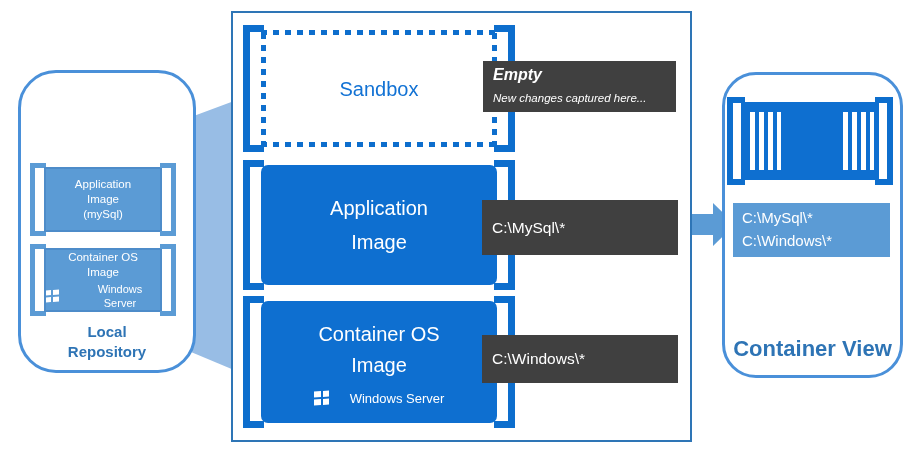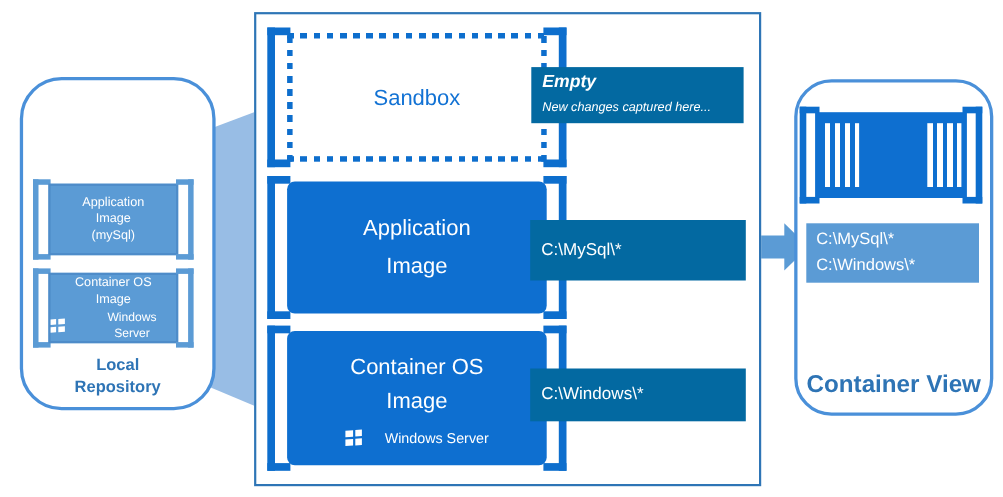--- a/index.html
+++ b/index.html
@@ -47,21 +47,21 @@
   .layer-box.solid{background:#0e6fd0;border-radius:7px;color:#fff;}
   .layer-box.dashed{background:
       repeating-linear-gradient(90deg,#0d6ecd 0 6px,transparent 6px 12px) left top/100% 5px,
       repeating-linear-gradient(90deg,#0d6ecd 0 6px,transparent 6px 12px) left bottom/100% 5px,
       repeating-linear-gradient(0deg,#0d6ecd 0 6px,transparent 6px 12px) left top/5px 100%,
       repeating-linear-gradient(0deg,#0d6ecd 0 6px,transparent 6px 12px) right top/5px 100%;
       background-repeat:no-repeat;color:#1272d4;}
   .layer-label{font-size:20px;white-space:pre-line;line-height:1.7;}
 
   
-  .anno{position:absolute;background:#0369a1;color:#fff;}
+  .anno{position:absolute;background:#404040;color:#fff;}
   .anno-empty{left:250px;top:48px;width:193px;height:51px;padding:5px 0 0 10px;box-sizing:border-box;}
   .anno-empty .t{font-style:italic;font-size:16px;font-weight:bold;}
   .anno-empty .s{font-style:italic;font-size:11.5px;margin-top:8px;}
   .anno-path{display:flex;align-items:center;padding-left:10px;box-sizing:border-box;font-size:15.5px;}
   .anno-mysql{left:249px;top:187px;width:196px;height:55px;}
   .anno-win{left:249px;top:322px;width:196px;height:48px;}
 
   
   .cv-icon-row{position:absolute;left:2px;top:22px;width:166px;height:88px;display:flex;}
   .cv-icon-row .brk{border-width:6px 0 6px 6px;width:12px;}

